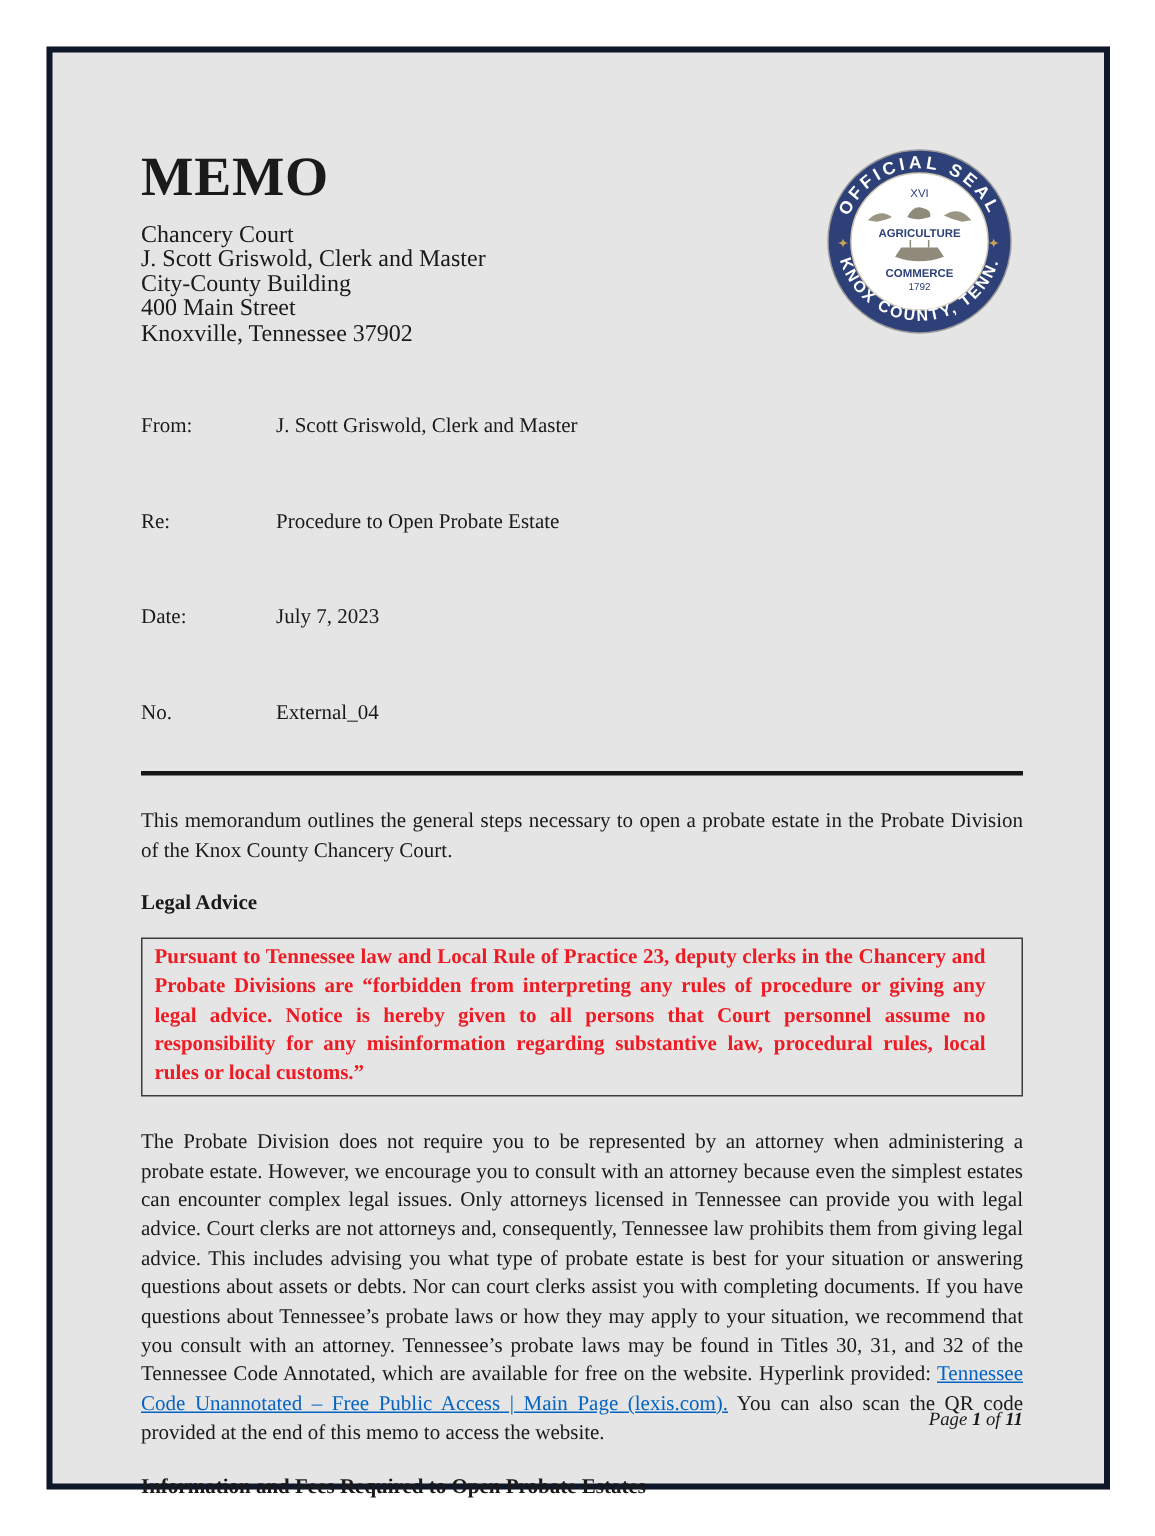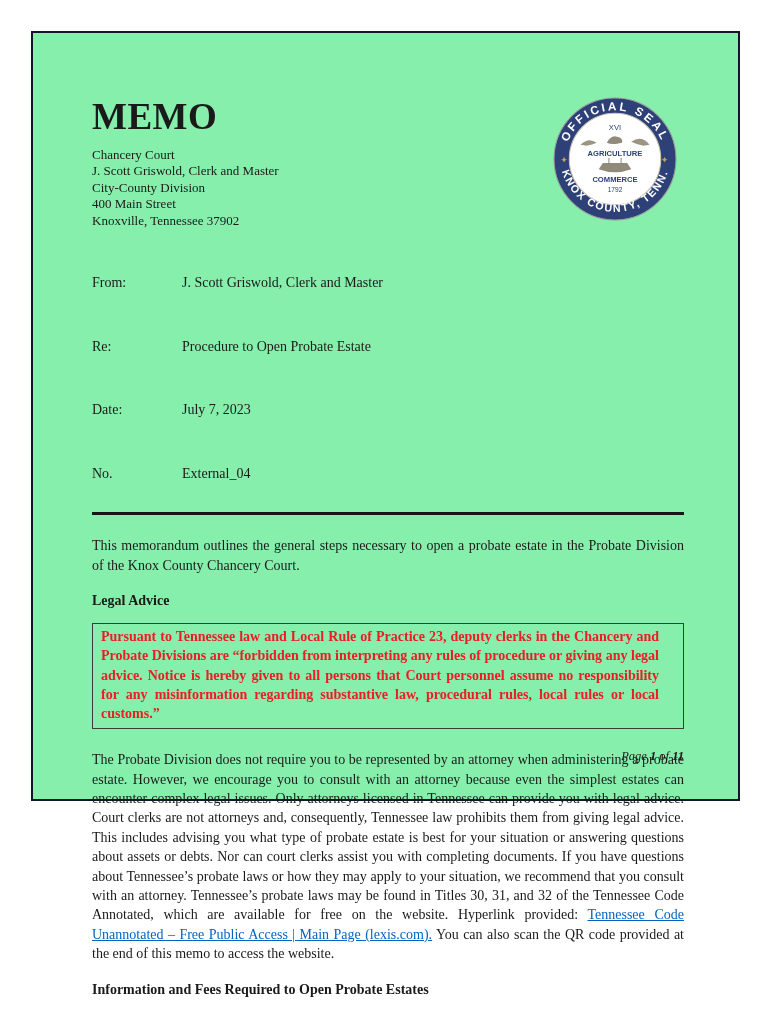--- a/index.html
+++ b/index.html
@@ -7,33 +7,33 @@
   body {
     width: 770px; height: 1024px;
     background: #ffffff;
     font-family: "Liberation Serif", "DejaVu Serif", serif;
     color: #1a1a1a;
     position: relative;
   }
   .page {
     position: absolute;
     left: 31px; top: 31px;
-    width: 709px; height: 770px;
-    background: #86efac;
-    border: 2px solid #0f172a;
+    width: 709px; height: 962px;
+    background: #e5e5e5;
+    border: 4px solid #0f172a;
   }
   .content { padding: 0 54px 0 59px; position: relative; }
 
   .memo-title {
     font-size: 37px;
     font-weight: bold;
     margin: 62px 0 9px 0;
     letter-spacing: 0.5px;
   }
-  .address-line { font-size: 13px; line-height: 16.4px; }
+  .address-line { font-size: 16px; line-height: 16.4px; }
 
   .seal-wrap { position: absolute; top: 63px; right: 60px; width: 126px; height: 126px; }
 
   .meta-block { margin-top: 19px; font-size: 14px; line-height: 19.6px; }
   .meta-row { display: flex; margin-top: 44px; }
   .meta-label { width: 90px; flex: 0 0 90px; }
 
   .divider { height: 3px; background: #161616; margin-top: 29px; }
 
   .body-para {
@@ -74,21 +74,21 @@
 <body>
 
 <div class="page">
   <div class="content">
 
     <h1 class="memo-title">MEMO</h1>
 
     <div class="address">
       <div class="address-line">Chancery Court</div>
       <div class="address-line">J. Scott Griswold, Clerk and Master</div>
-      <div class="address-line">City-County Division</div>
+      <div class="address-line">City-County Building</div>
       <div class="address-line">400 Main Street</div>
       <div class="address-line">Knoxville, Tennessee 37902</div>
     </div>
 
     <div class="meta-block">
       <div class="meta-row">
         <div class="meta-label">From:</div>
         <div class="meta-value">J. Scott Griswold, Clerk and Master</div>
       </div>
       <div class="meta-row">

